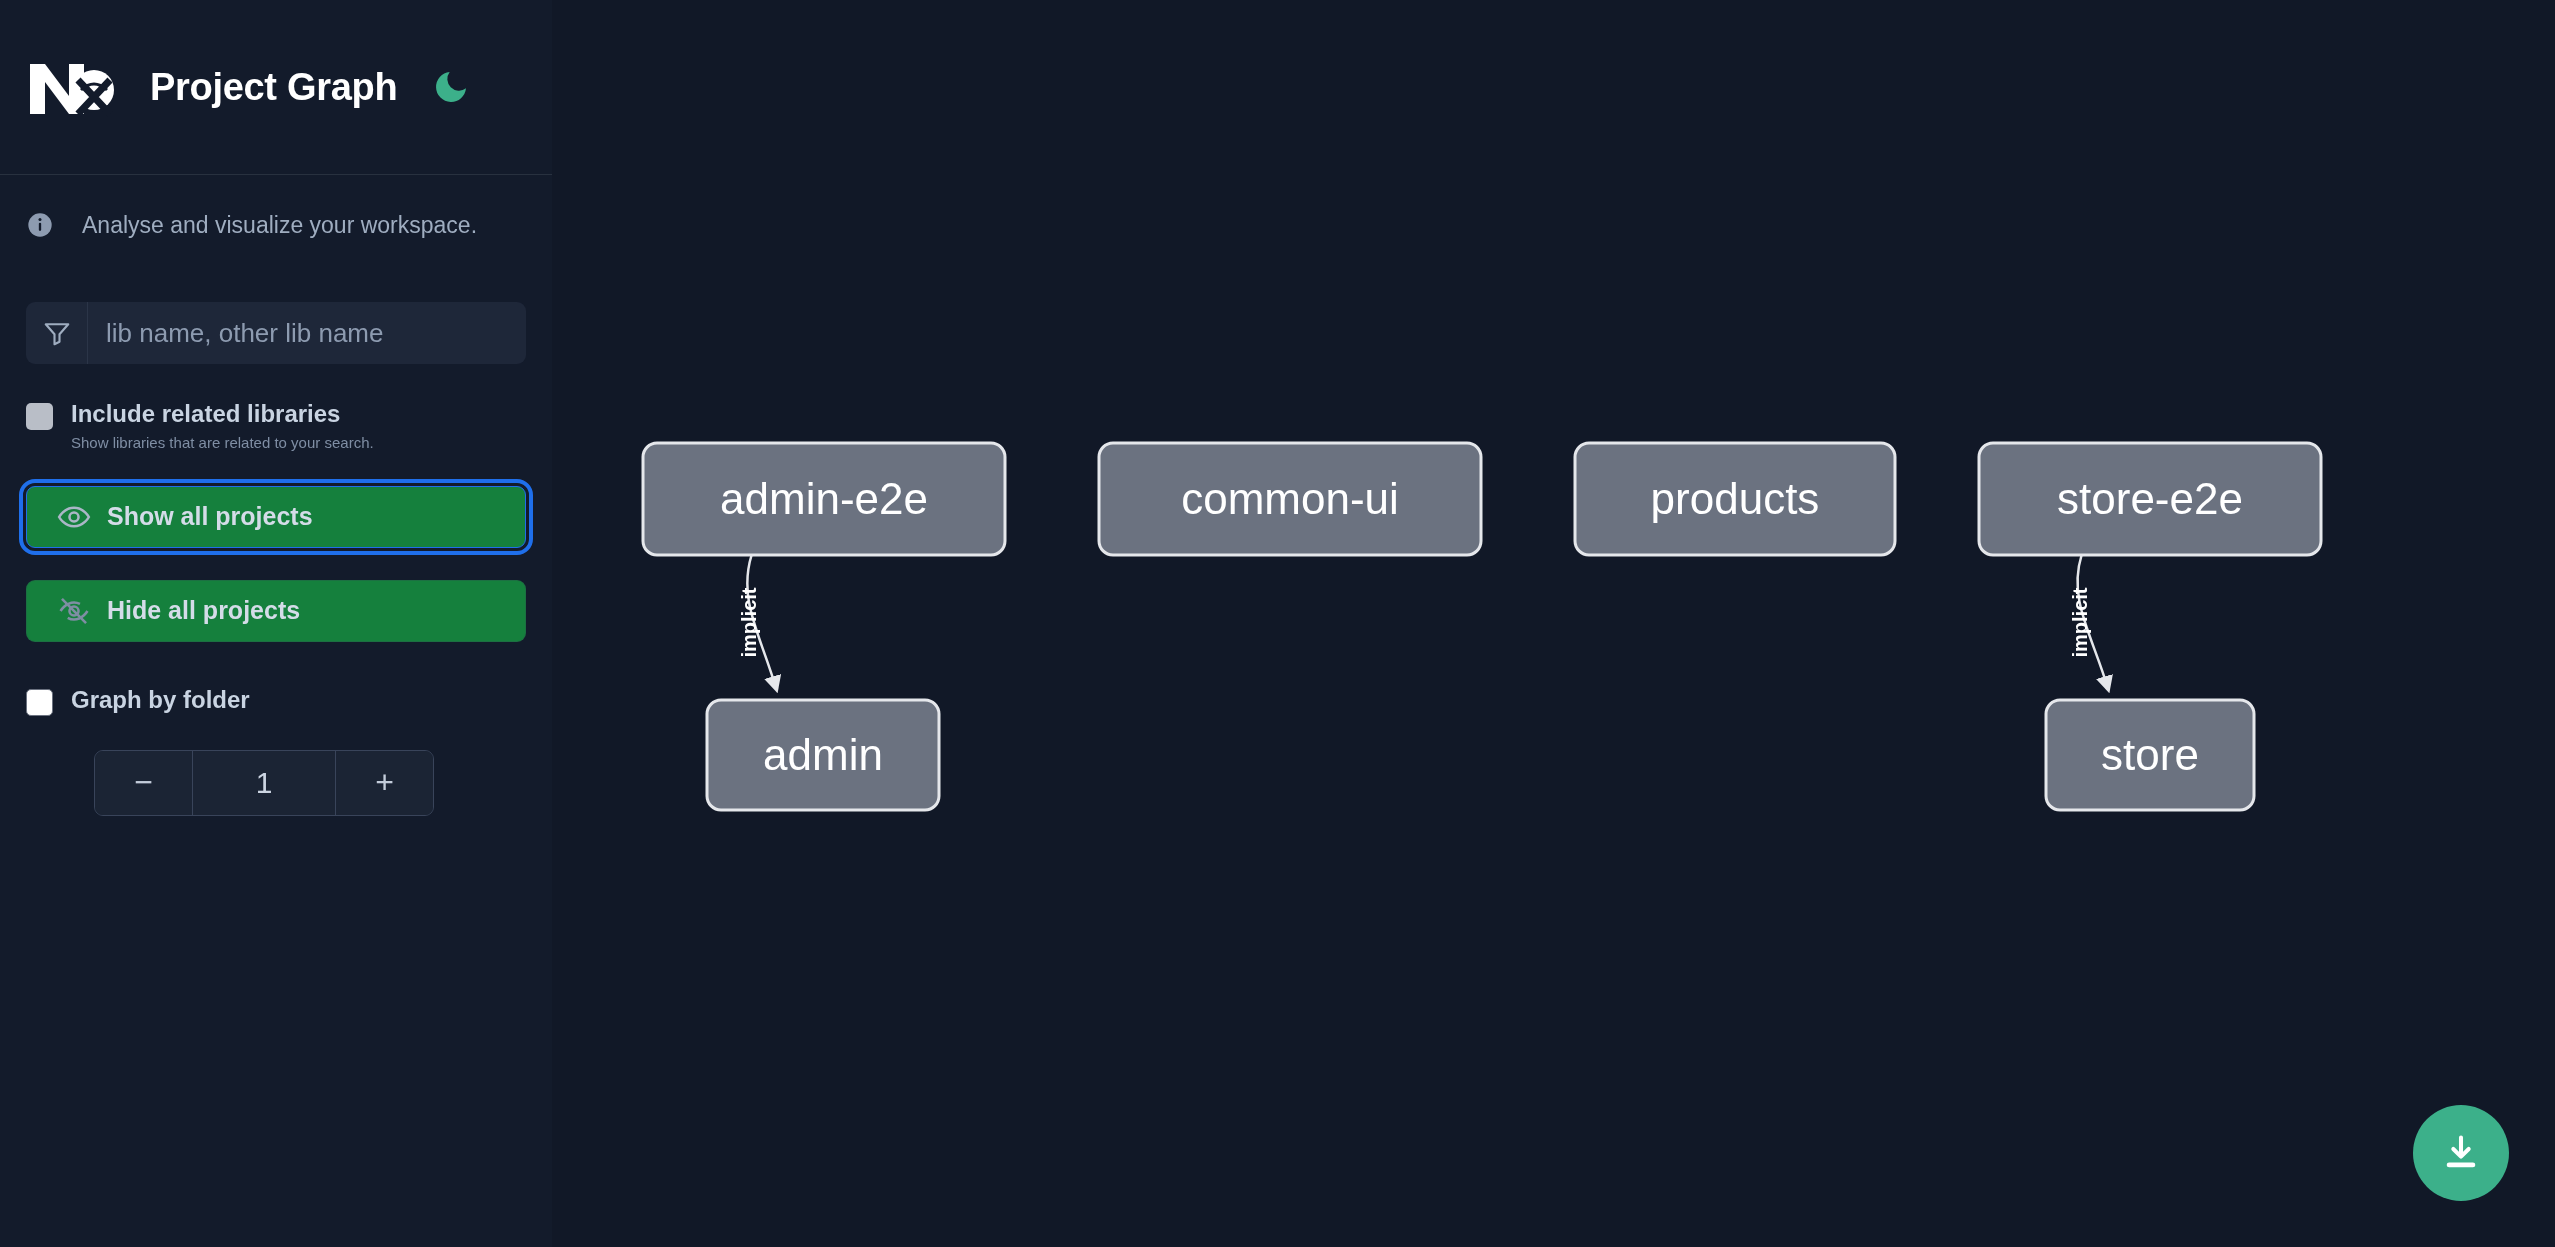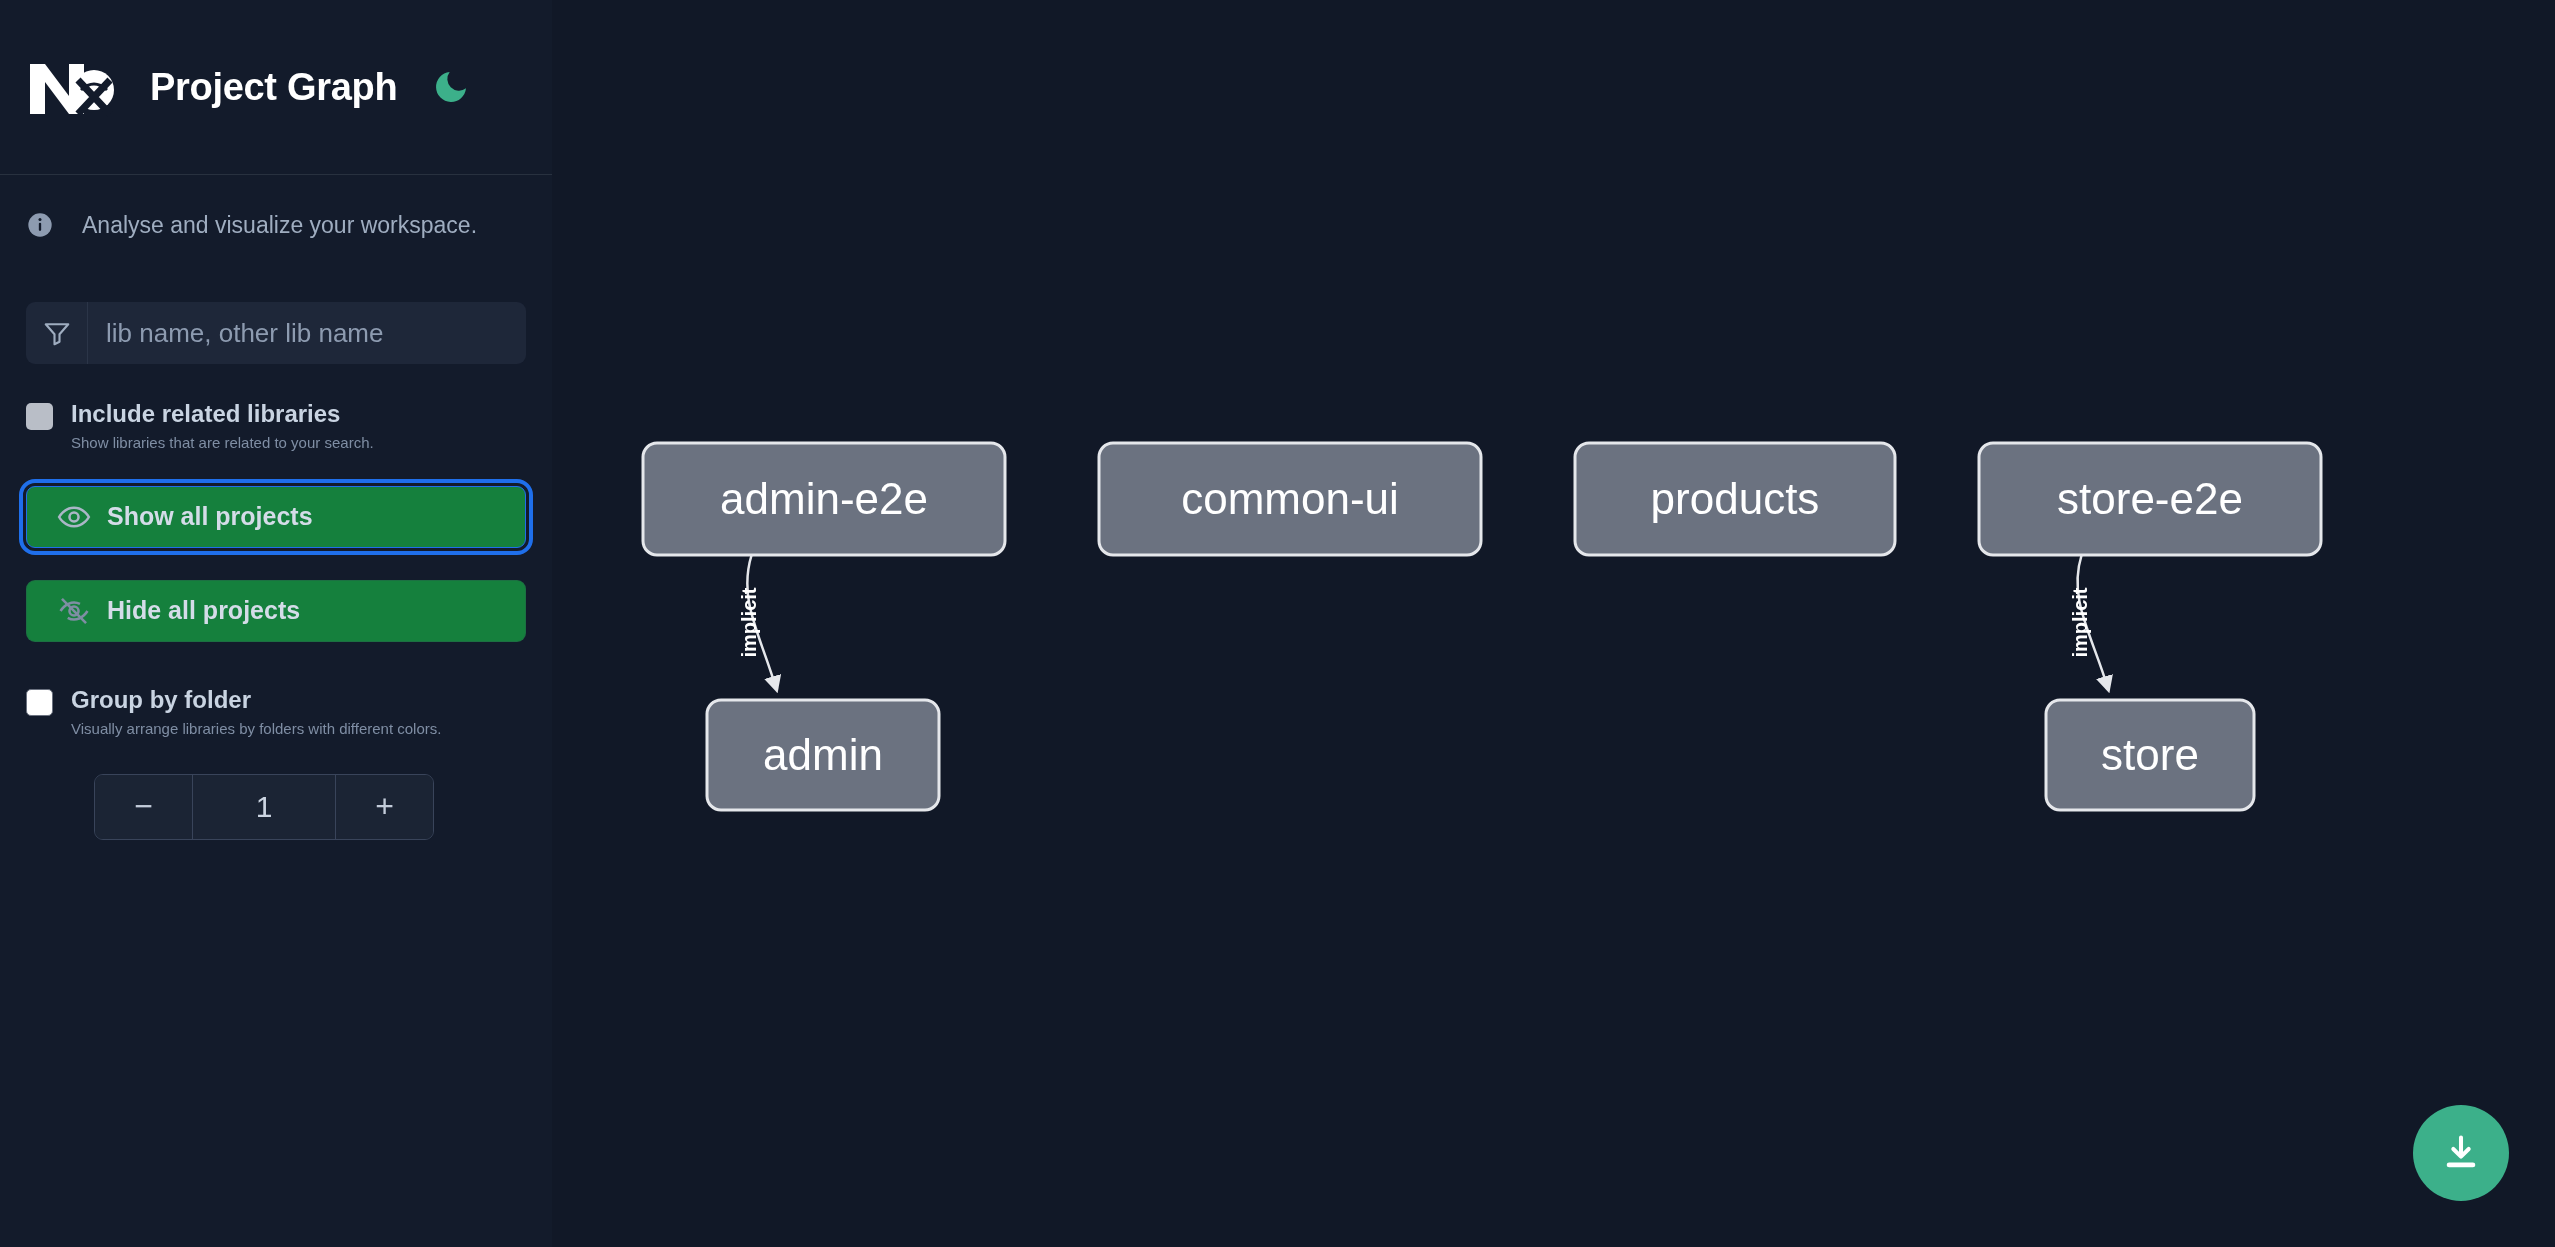--- a/index.html
+++ b/index.html
@@ -229,22 +229,21 @@
           <path d="M2.5 12S6 6 12 6c1.6 0 3 .4 4.2 1M21.5 12S18 18 12 18c-1.7 0-3.2-.5-4.4-1.2" fill="none" stroke="#7f8ea4" stroke-width="1.8"></path>
           <circle cx="12" cy="12" r="3.2" fill="none" stroke="#7f8ea4" stroke-width="1.8"></circle>
           <path d="M3.5 3.5l17 17" stroke="#7f8ea4" stroke-width="1.8"></path>
         </svg>
         <span>Hide all projects</span>
       </button>
 
       <div class="opt" style="margin-top:42px;">
         <span class="opt-chk chk-white"></span>
         <span class="opt-texts">
-          <div class="opt-title">Group by folder</div>
-          <div class="opt-desc">Visually arrange libraries by folders with different colors.</div>
+          <div class="opt-title">Graph by folder</div>
         </span>
       </div>
 
 
       <div class="stepper">
         <button class="stp-btn left">−</button>
         <span class="stp-val">1</span>
         <button class="stp-btn right">+</button>
       </div>
 

